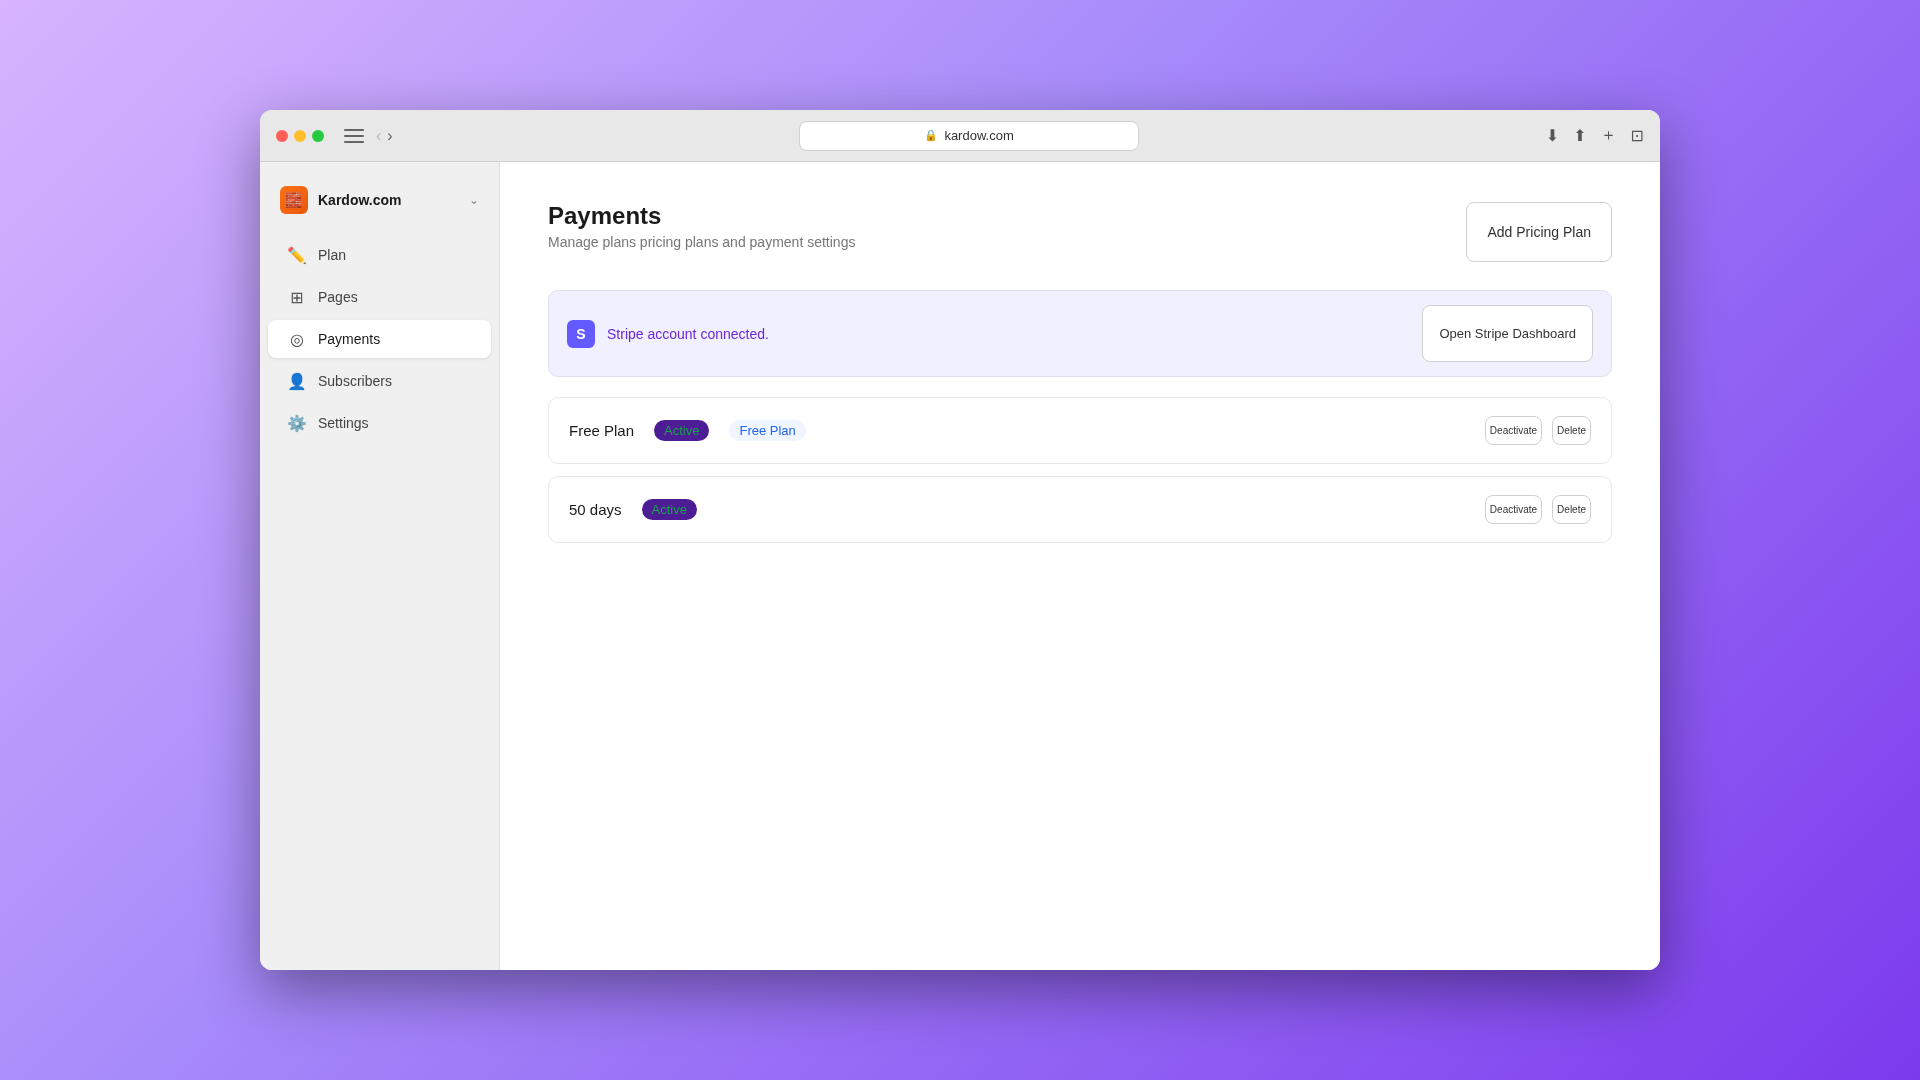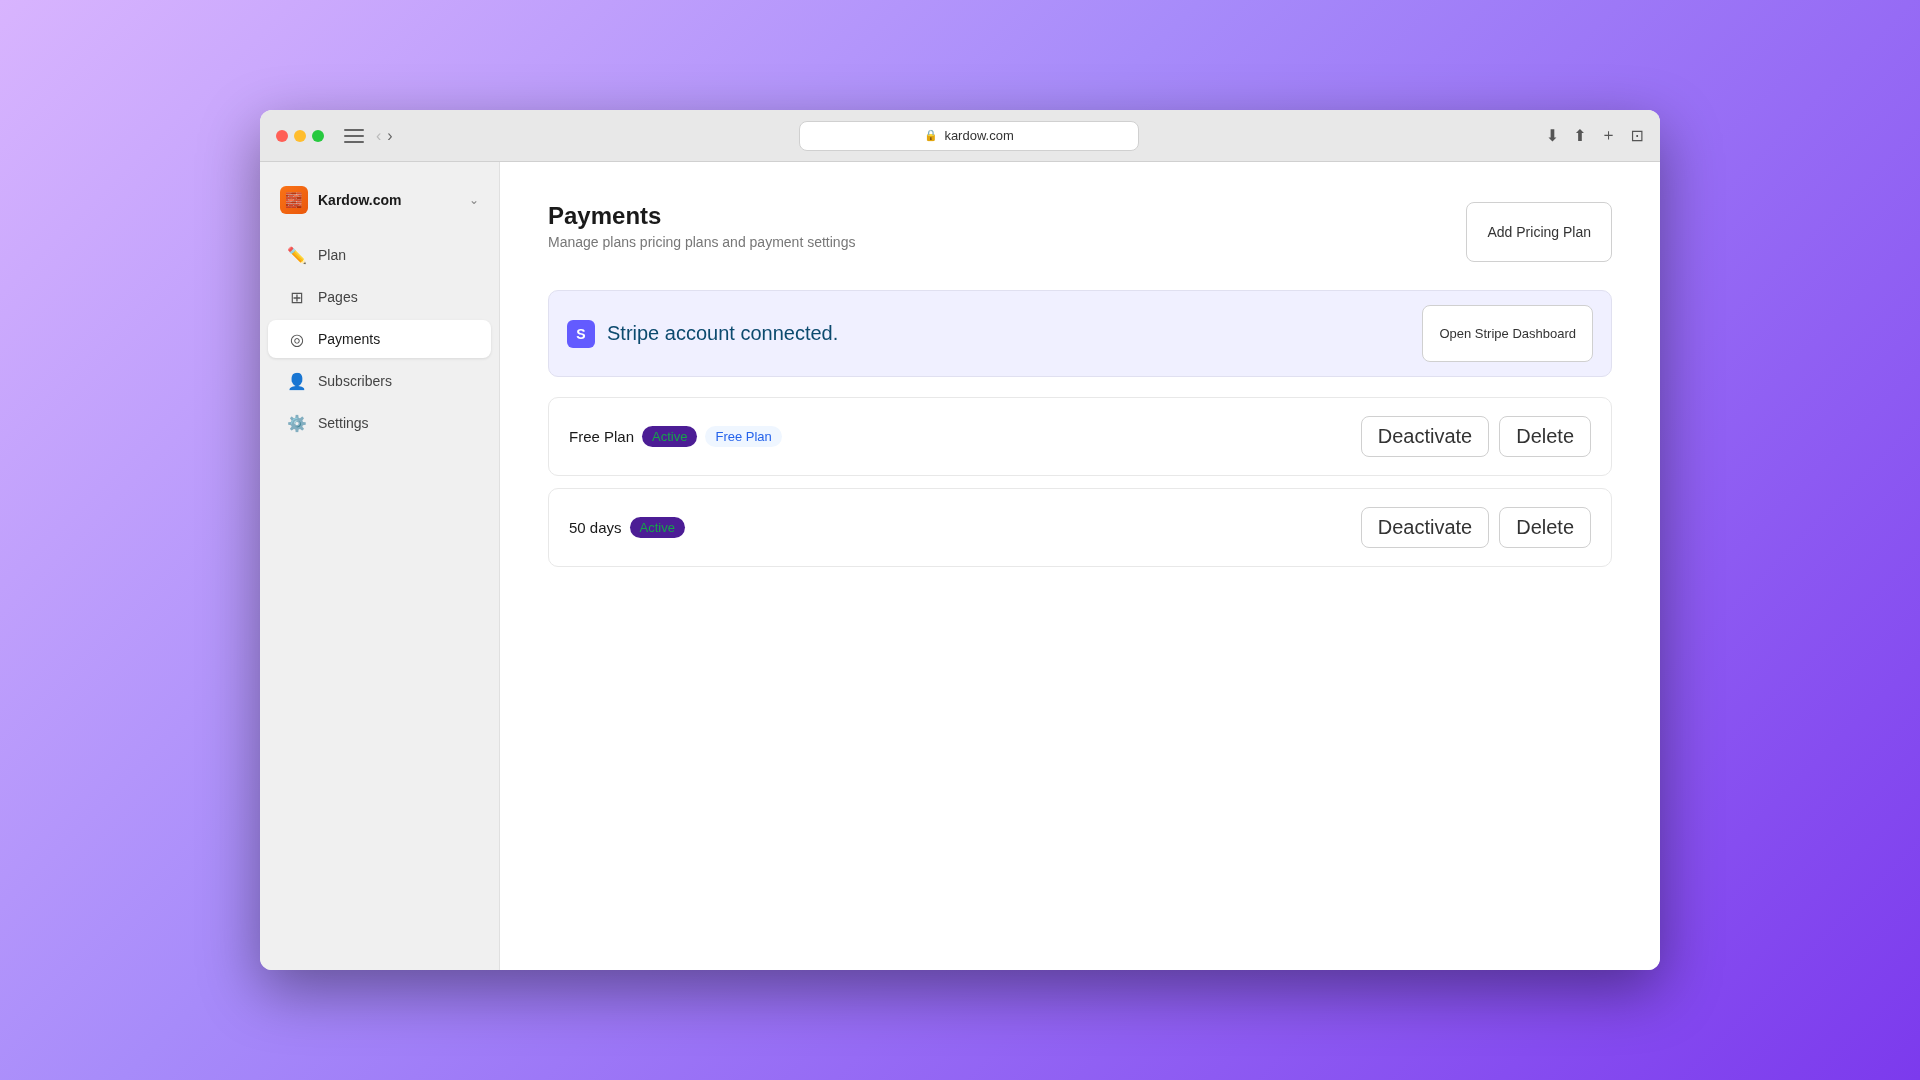--- a/index.html
+++ b/index.html
@@ -183,22 +183,22 @@
       display: flex; align-items: center; gap: 12px;
     }
     .stripe-logo {
       width: 28px; height: 28px;
       background: #635bff;
       border-radius: 6px;
       display: flex; align-items: center; justify-content: center;
       color: white; font-size: 14px; font-weight: 800;
     }
     .stripe-text {
-      font-size: 20px;
-      color: #0c4a6e;
+      font-size: 14px;
+      color: #6d28d9;
     }
     .open-stripe-btn {
       padding: 20px 16px;
       background: white;
       border: 1px solid #d0d0d0;
       border-radius: 8px;
       font-size: 13px;
       color: #333;
       cursor: pointer;
     }
@@ -209,21 +209,21 @@
       justify-content: space-between;
       border: 1px solid #e8e8e8;
       border-radius: 10px;
       padding: 18px 20px;
       margin-bottom: 12px;
       background: white;
     }
     .plan-left {
       display: flex;
       align-items: center;
-      gap: 8px;
+      gap: 20px;
     }
     .plan-name {
       font-size: 15px;
       font-weight: 500;
       color: #1a1a1a;
     }
     .badge {
       display: inline-flex;
       align-items: center;
       padding: 3px 10px;
@@ -236,23 +236,23 @@
       color: #16a34a;
     }
     .badge-free-plan {
       background: #eff6ff;
       color: #2563eb;
     }
     .plan-actions {
       display: flex; gap: 10px;
     }
     .btn-deactivate, .btn-delete {
-      padding: 8px 16px;
-      border-radius: 8px;
-      font-size: 20px;
+      padding: 8px 4px;
+      border-radius: 8px;
+      font-size: 10px;
       font-weight: 500;
       cursor: pointer;
       border: 1px solid #d0d0d0;
       background: white;
       color: #333;
     }
   </style>
 </head>
 <body>
 

